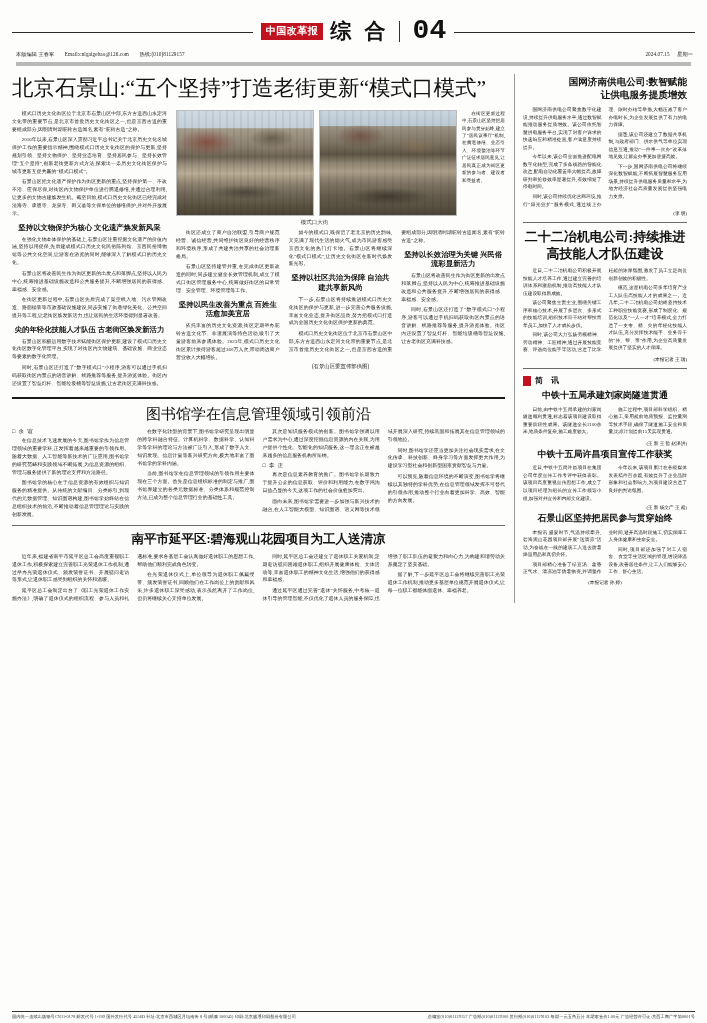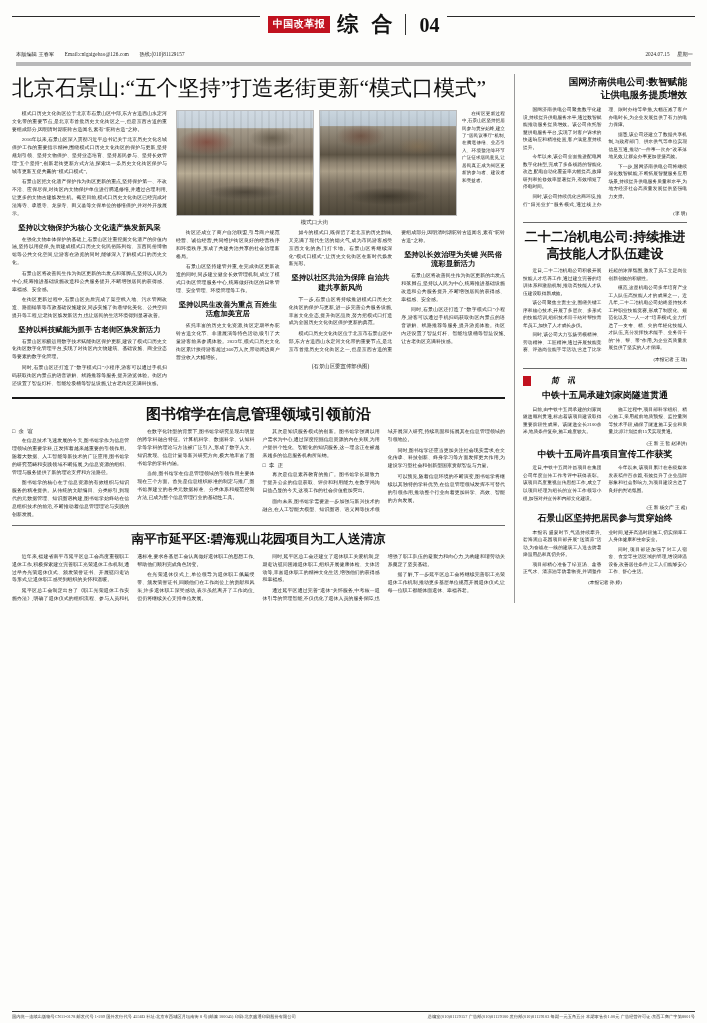--- a/index.html
+++ b/index.html
@@ -28,21 +28,21 @@
   
   .masthead {
     position: relative;
     height: 64px;
     padding: 0 12px;
     box-sizing: border-box;
   }
   .masthead-rule-row {
     position: relative;
     display: flex;
-    align-items: flex-start;
+    align-items: center;
     height: 34px;
     padding-top: 14px;
   }
   .rule-left, .rule-right {
     flex: 1;
     height: 0;
     border-top: 1px solid #2b2b2b;
     margin-top: 2px;
   }
   .masthead-center {
@@ -69,24 +69,24 @@
     line-height: 1;
     font-family: "Liberation Serif", serif;
   }
   .page-num-divider {
     width: 1px;
     height: 21px;
     background: #333;
     margin: 0 6px 0 2px;
   }
   .page-number {
-    font-size: 20px;
+    font-size: 28px;
     font-weight: bold;
     line-height: 1;
-    font-family: Liberation Serif, serif;
+    font-family: Liberation Mono, monospace;
   }
 
   .masthead-info {
     display: flex;
     justify-content: space-between;
     align-items: baseline;
     font-size: 5.2px;
     color: #222;
     padding: 3px 2px 0 4px;
     letter-spacing: 0.1px;
@@ -217,21 +217,21 @@
     margin: 7px 0 5px 0;
   }
   .divider-thin {
     border: 0;
     border-top: 1px solid #6a6a6a;
     margin: 6px 0 5px 0;
   }
 
   h2.headline-sec {
     font-size: 15px;
-    font-weight: bold;
+    font-weight: normal;
     text-align: center;
     margin: 4px 0 5px 0;
     line-height: 1.2;
     font-family: "Liberation Serif", serif;
   }
   h2.headline-sec-sm {
     font-size: 12.5px;
     font-weight: bold;
     text-align: center;
     margin: 4px 0 5px 0;
@@ -266,23 +266,22 @@
     line-height: 1.6;
     text-align: justify;
     margin: 0 0 2px 0;
     text-indent: 2em;
     word-break: break-all;
     color: #1a1a1a;
   }
   .brief-tag {
     display: flex;
     align-items: center;
-    gap: 20px;
+    gap: 4px;
     margin: 6px 0 4px 0;
-    font-style: italic;
   }
   .brief-mark {
     width: 8px; height: 10px;
     background: #c1121f;
   }
   .brief-label {
     font-size: 8px;
     font-weight: bold;
     letter-spacing: 3px;
   }
@@ -370,21 +369,21 @@
       <div>
         <div style="display:flex; gap:9px;">
           <div style="width:155px;">
             <p class="body">模式口历史文化街区位于北京市石景山区中部,东方古道西山永定河文化带的重要节点,是北京市首批历史文化街区之一,也是京西古道的重要组成部分,因明清时期驼铃古道闻名,素有“驼铃古道”之称。</p>
             <p class="body">2016年以来,石景山区深入贯彻习近平总书记关于北京历史文化名城保护工作的重要指示精神,围绕模式口历史文化街区的保护与更新,坚持规划引领、坚持文物保护、坚持业态培育、坚持居民参与、坚持长效管理“五个坚持”,创新老街更新方式方法,探索出一条历史文化街区保护与城市更新互促共赢的“模式口模式”。</p>
             <p class="body">石景山区把文化遗产保护作为街区更新的重点,坚持保护第一、不改不沿、应保尽保,对街区内文物保护单位进行腾退修缮,并通过合理利用,让更多的文物古建焕发生机。截至目前,模式口历史文化街区已经完成对法海寺、承恩寺、龙泉寺、田义墓等文保单位的修缮保护,并对外开放展示。</p>
             <div class="subhead">坚持以文物保护为核心 文化遗产焕发新风采</div>
             <p class="body">在强化文物本体保护的基础上,石景山区注重挖掘文化遗产的价值内涵,坚持以用促保,先后建成模式口历史文化民俗陈列馆、京西民俗博物馆等公共文化空间,让游客在游览的同时,能够深入了解模式口的历史文化。</p>
             <p class="body">石景山区将改善民生作为街区更新的出发点和落脚点,坚持以人民为中心,统筹推进基础设施改造和公共服务提升,不断增强居民的获得感、幸福感、安全感。</p>
             <p class="body">在街区更新过程中,石景山区先后完成了架空线入地、污水管网改造、路面铺装等市政基础设施建设,同步实施了街巷绿化美化、公共空间提升等工程,让老街区焕发新活力,也让居民的生活环境得到显著改善。</p>
-            <div class="subhead">坚持以科技赋能为抓手 古老街区焕发新活力</div>
+            <div class="subhead">尖的年轻化技能人才队伍 古老街区焕发新活力</div>
             <p class="body">石景山区积极运用数字技术赋能街区保护更新,建设了模式口历史文化街区数字化管理平台,实现了对街区内文物建筑、基础设施、商业业态等要素的数字化管理。</p>
             <p class="body">同时,石景山区还打造了“数字模式口”小程序,游客可以通过手机扫码获取街区内景点的语音讲解、线路推荐等服务,提升游览体验。街区内还设置了智慧灯杆、智能垃圾桶等智慧设施,让古老街区充满科技感。</p>
           </div>
 
           <div style="width:329px;">
             <div class="photo-row">
               <div class="photo photo-a">
                 <div class="img-street1"></div>
               </div>
               <div class="photo photo-b">

